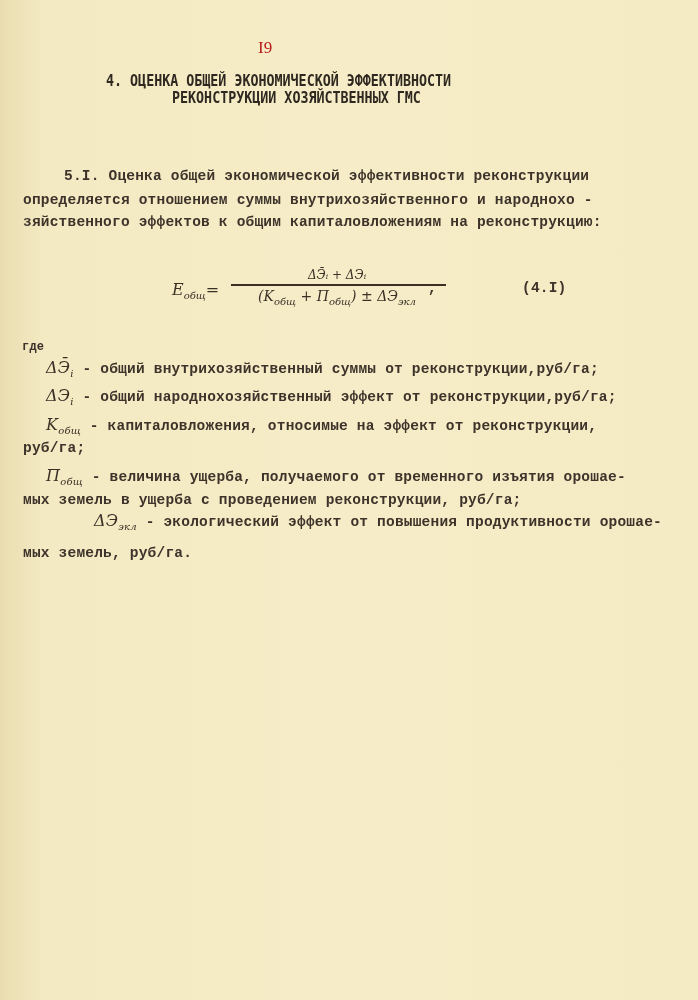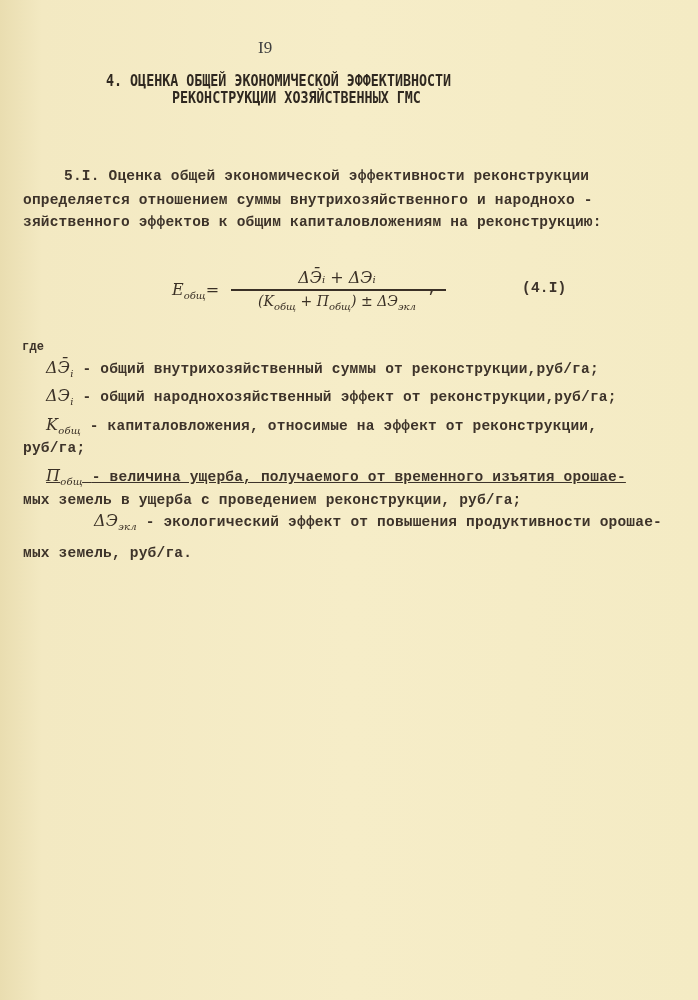--- a/index.html
+++ b/index.html
@@ -5,26 +5,26 @@
   html, body { margin:0; padding:0; }
   body {
     width:698px; height:1000px; overflow:hidden;
     background: linear-gradient(90deg, #e9ddb0 0%, #f3e9c2 6%, #f6edc8 50%, #f4ebc4 100%);
     font-family: "Liberation Mono", "DejaVu Sans Mono", monospace;
     color:#3a3026;
     position:relative;
   }
   .page { position:absolute; inset:0; }
   .t { position:absolute; white-space:nowrap; font-size:14.5px; letter-spacing:0.2px; font-weight:bold; color:#3d332a; }
-  .pnum { left:258px; top:38px; font-size:17px; font-weight:normal; font-family:"Liberation Serif","DejaVu Serif",serif; color:#404040; }
+  .pnum { left:258px; top:38px; font-size:17px; font-weight:normal; font-family:"Liberation Serif","DejaVu Serif",serif; color:#b91c1c; }
   .h { font-family:"DejaVu Sans Mono", monospace; font-weight:bold; font-size:15.5px; letter-spacing:0; color:#2f2820; transform:scaleX(0.86); transform-origin:left; }
   .math { font-family:"DejaVu Serif","Liberation Serif",serif; font-style:italic; font-weight:normal; color:#3a3026; }
   .formula { position:absolute; left:172px; top:268px; width:420px; height:50px; }
   .frac { position:absolute; left:55px; top:0; width:220px; text-align:center; }
-  .num { font-size:16px; }
+  .num { font-size:12px; }
   .bar { height:1.5px; background:#3a3026; margin:2px 0 2px 4px; width:215px; }
   .den { font-size:14px; }
   .sym { font-size:16px; }
   sub { font-size:10px; }
 </style>
 </head>
 <body>
 
 <div class="page">
 
@@ -63,21 +63,21 @@
     <span class="math sym">ΔЭ</span><sub class="math">i</sub>
     <span>- общий народнохозяйственный эффект от реконструкции,руб/га;</span>
   </div>
 
   <div class="t" style="left:46px; top:415px;">
     <span class="math sym">K</span><sub class="math">общ</sub>
     <span>- капиталовложения, относимые на эффект от реконструкции,</span>
   </div>
   <div class="t" style="left:23px; top:440px;">руб/га;</div>
 
-  <div class="t" style="left:46px; top:466px;text-decoration:underline;">
+  <div class="t" style="left:46px; top:466px;">
     <span class="math sym">П</span><sub class="math">общ</sub>
     <span>- величина ущерба, получаемого от временного изъятия орошае-</span>
   </div>
   <div class="t" style="left:23px; top:492px;">мых земель в ущерба с проведением реконструкции, руб/га;</div>
 
   <div class="t" style="left:46px; top:511px;margin-left:48px;">
     <span class="math sym">ΔЭ</span><sub class="math">экл</sub>
     <span>- экологический эффект от повышения продуктивности орошае-</span>
   </div>
   <div class="t" style="left:23px; top:545px;">мых земель, руб/га.</div>

